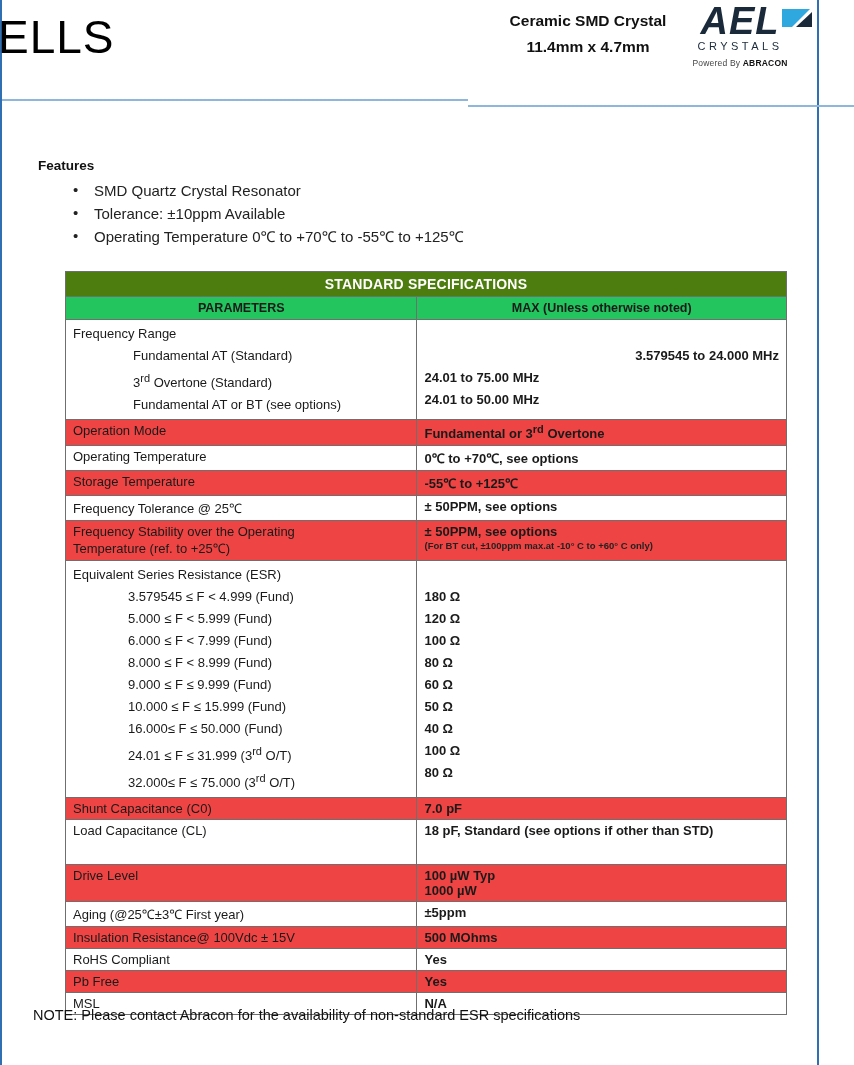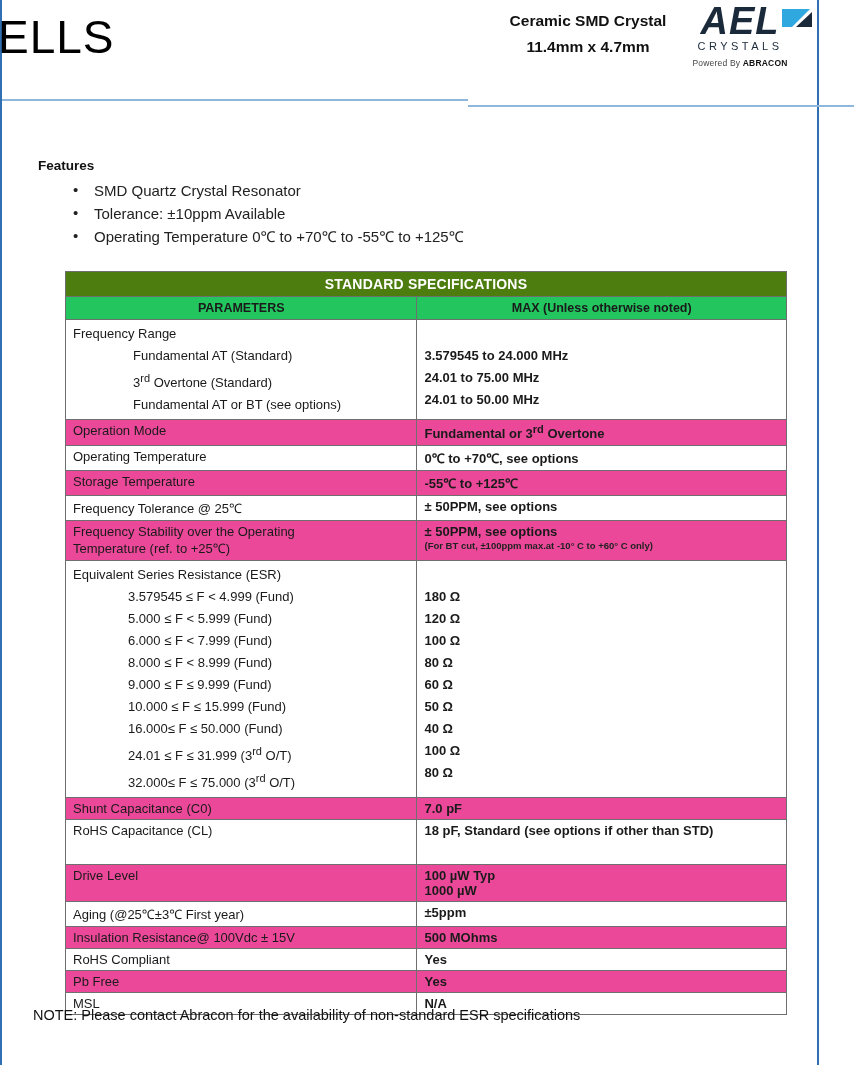--- a/index.html
+++ b/index.html
@@ -158,21 +158,21 @@
   }
   .spec-table .subhead td {
     background: #22c55e;
     text-align: center;
     font-weight: bold;
     font-size: 12.5px;
     padding: 4px;
   }
   .col-param { width: 351px; }
   .col-value { width: 369px; }
-  .row-shade td { background: #ec4899; }
+  .row-shade td { background: #ef4444; }
   .val { font-weight: bold; }
   .indent { padding-left: 60px; display: block; }
   .small-note {
     display: block;
     font-size: 9.5px;
     font-weight: bold;
     color: #222;
     margin-top: 1px;
   }
   .esr-list span.indent { padding-left: 55px; }
@@ -242,21 +242,21 @@
 
     <tr>
       <td class="tight">
         <span>Frequency Range</span>
         <span class="indent">Fundamental AT (Standard)</span>
         <span class="indent"><span>3</span><sup>rd</sup><span> Overtone (Standard)</span></span>
         <span class="indent">Fundamental AT or BT (see options)</span>
       </td>
       <td class="tight val">
         <span style="display:block; height:22px;"></span>
-        <span style="display:block;">3.579545 to 24.000 MHz</span>
+        <span style="display:block;text-align:right;">3.579545 to 24.000 MHz</span>
         <span style="display:block;">24.01 to 75.00 MHz</span>
         <span style="display:block;">24.01 to 50.00 MHz</span>
       </td>
     </tr>
 
     <tr class="row-shade">
       <td>Operation Mode</td>
       <td class="val"><span>Fundamental or 3</span><sup>rd</sup><span> Overtone</span></td>
     </tr>
 
@@ -312,21 +312,21 @@
         <span style="display:block;">80 Ω</span>
       </td>
     </tr>
 
     <tr class="row-shade">
       <td>Shunt Capacitance (C0)</td>
       <td class="val">7.0 pF</td>
     </tr>
 
     <tr>
-      <td>RoHS Capacitance (CL)</td>
+      <td>Load Capacitance (CL)</td>
       <td class="val" style="height:38px;">18 pF, Standard (see options if other than STD)</td>
     </tr>
 
     <tr class="row-shade">
       <td>Drive Level</td>
       <td class="val">
         <span style="display:block;">100 µW Typ</span>
         <span style="display:block;">1000  µW</span>
       </td>
     </tr>

